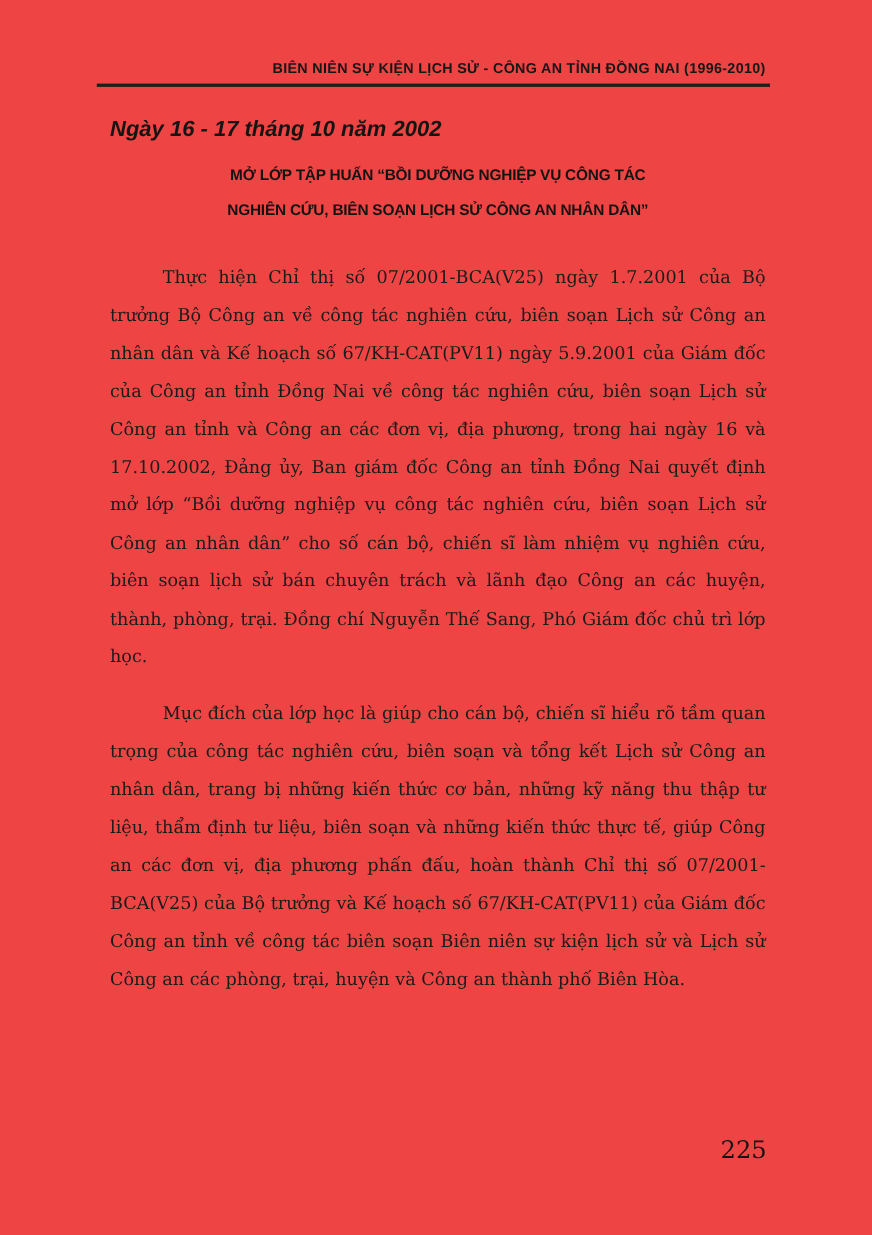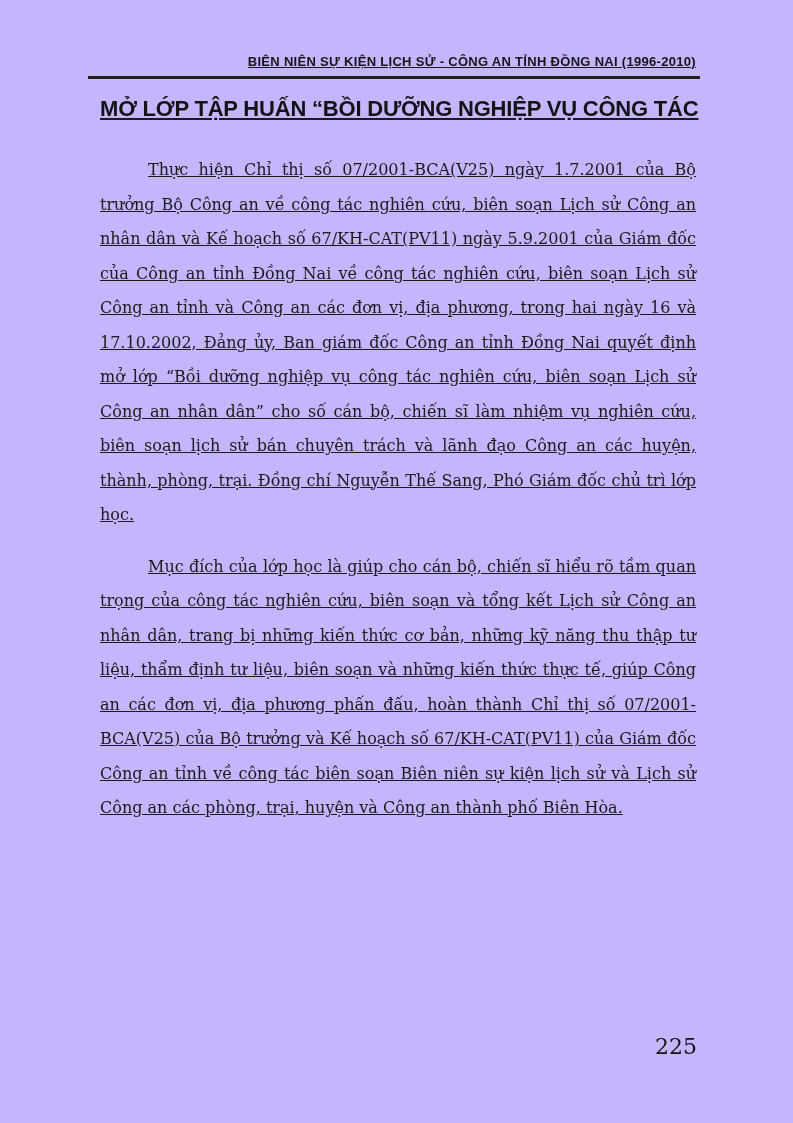--- a/index.html
+++ b/index.html
@@ -4,25 +4,24 @@
 <style>
   html, body {
     margin: 0;
     padding: 0;
     background: #ffffff;
   }
   .page {
     position: relative;
     width: 793px;
     height: 1123px;
-    background: #c4b5fd;
+    background: #ef4444;
     color: #1b1b1b;
     overflow: hidden;
     box-sizing: border-box;
-    text-decoration: underline;
   }
   .content {
     margin: 0 97px 0 100px;
   }
   .running-header {
     padding-top: 54px;
     text-align: right;
     font-family: "Liberation Sans", sans-serif;
     font-weight: bold;
     font-size: 13px;
@@ -43,21 +42,21 @@
     font-weight: bold;
     font-style: italic;
     font-size: 20px;
     color: #141414;
   }
   .article-title {
     margin-top: 14px;
     text-align: center;
     font-family: "Liberation Sans", sans-serif;
     font-weight: bold;
-    font-size: 22px;
+    font-size: 14px;
     line-height: 31px;
     letter-spacing: -0.2px;
     color: #131313;
   }
   .article-title .title-line {
     white-space: nowrap;
   }
   .body-para {
     font-family: "DejaVu Serif", "Liberation Serif", serif;
     font-size: 16px;
@@ -81,23 +80,25 @@
 </head>
 <body>
 
 <div class="page">
   <div class="content">
 
     <div class="running-header">BIÊN NIÊN SỰ KIỆN LỊCH SỬ - CÔNG AN TỈNH ĐỒNG NAI (1996-2010)</div>
 
     <div class="header-rule"></div>
 
+    <div class="date-line">Ngày 16 - 17 tháng 10 năm 2002</div>
 
     <div class="article-title">
       <div class="title-line">MỞ LỚP TẬP HUẤN “BỒI DƯỠNG NGHIỆP VỤ CÔNG TÁC</div>
+      <div class="title-line">NGHIÊN CỨU, BIÊN SOẠN LỊCH SỬ CÔNG AN NHÂN DÂN”</div>
     </div>
 
     <p class="body-para first">Thực hiện Chỉ thị số 07/2001-BCA(V25) ngày 1.7.2001 của Bộ trưởng Bộ Công an về công tác nghiên cứu, biên soạn Lịch sử Công an nhân dân và Kế hoạch số 67/KH-CAT(PV11) ngày 5.9.2001 của Giám đốc của Công an tỉnh Đồng Nai về công tác nghiên cứu, biên soạn Lịch sử Công an tỉnh và Công an các đơn vị, địa phương, trong hai ngày 16 và 17.10.2002, Đảng ủy, Ban giám đốc Công an tỉnh Đồng Nai quyết định mở lớp “Bồi dưỡng nghiệp vụ công tác nghiên cứu, biên soạn Lịch sử Công an nhân dân” cho số cán bộ, chiến sĩ làm nhiệm vụ nghiên cứu, biên soạn lịch sử bán chuyên trách và lãnh đạo Công an các huyện, thành, phòng, trại. Đồng chí Nguyễn Thế Sang, Phó Giám đốc chủ trì lớp học.</p>
 
     <p class="body-para second">Mục đích của lớp học là giúp cho cán bộ, chiến sĩ hiểu rõ tầm quan trọng của công tác nghiên cứu, biên soạn và tổng kết Lịch sử Công an nhân dân, trang bị những kiến thức cơ bản, những kỹ năng thu thập tư liệu, thẩm định tư liệu, biên soạn và những kiến thức thực tế, giúp Công an các đơn vị, địa phương phấn đấu, hoàn thành Chỉ thị số 07/2001-BCA(V25) của Bộ trưởng và Kế hoạch số 67/KH-CAT(PV11) của Giám đốc Công an tỉnh về công tác biên soạn Biên niên sự kiện lịch sử và Lịch sử Công an các phòng, trại, huyện và Công an thành phố Biên Hòa.</p>
 
   </div>
 
   <div class="page-number">225</div>
 </div>

